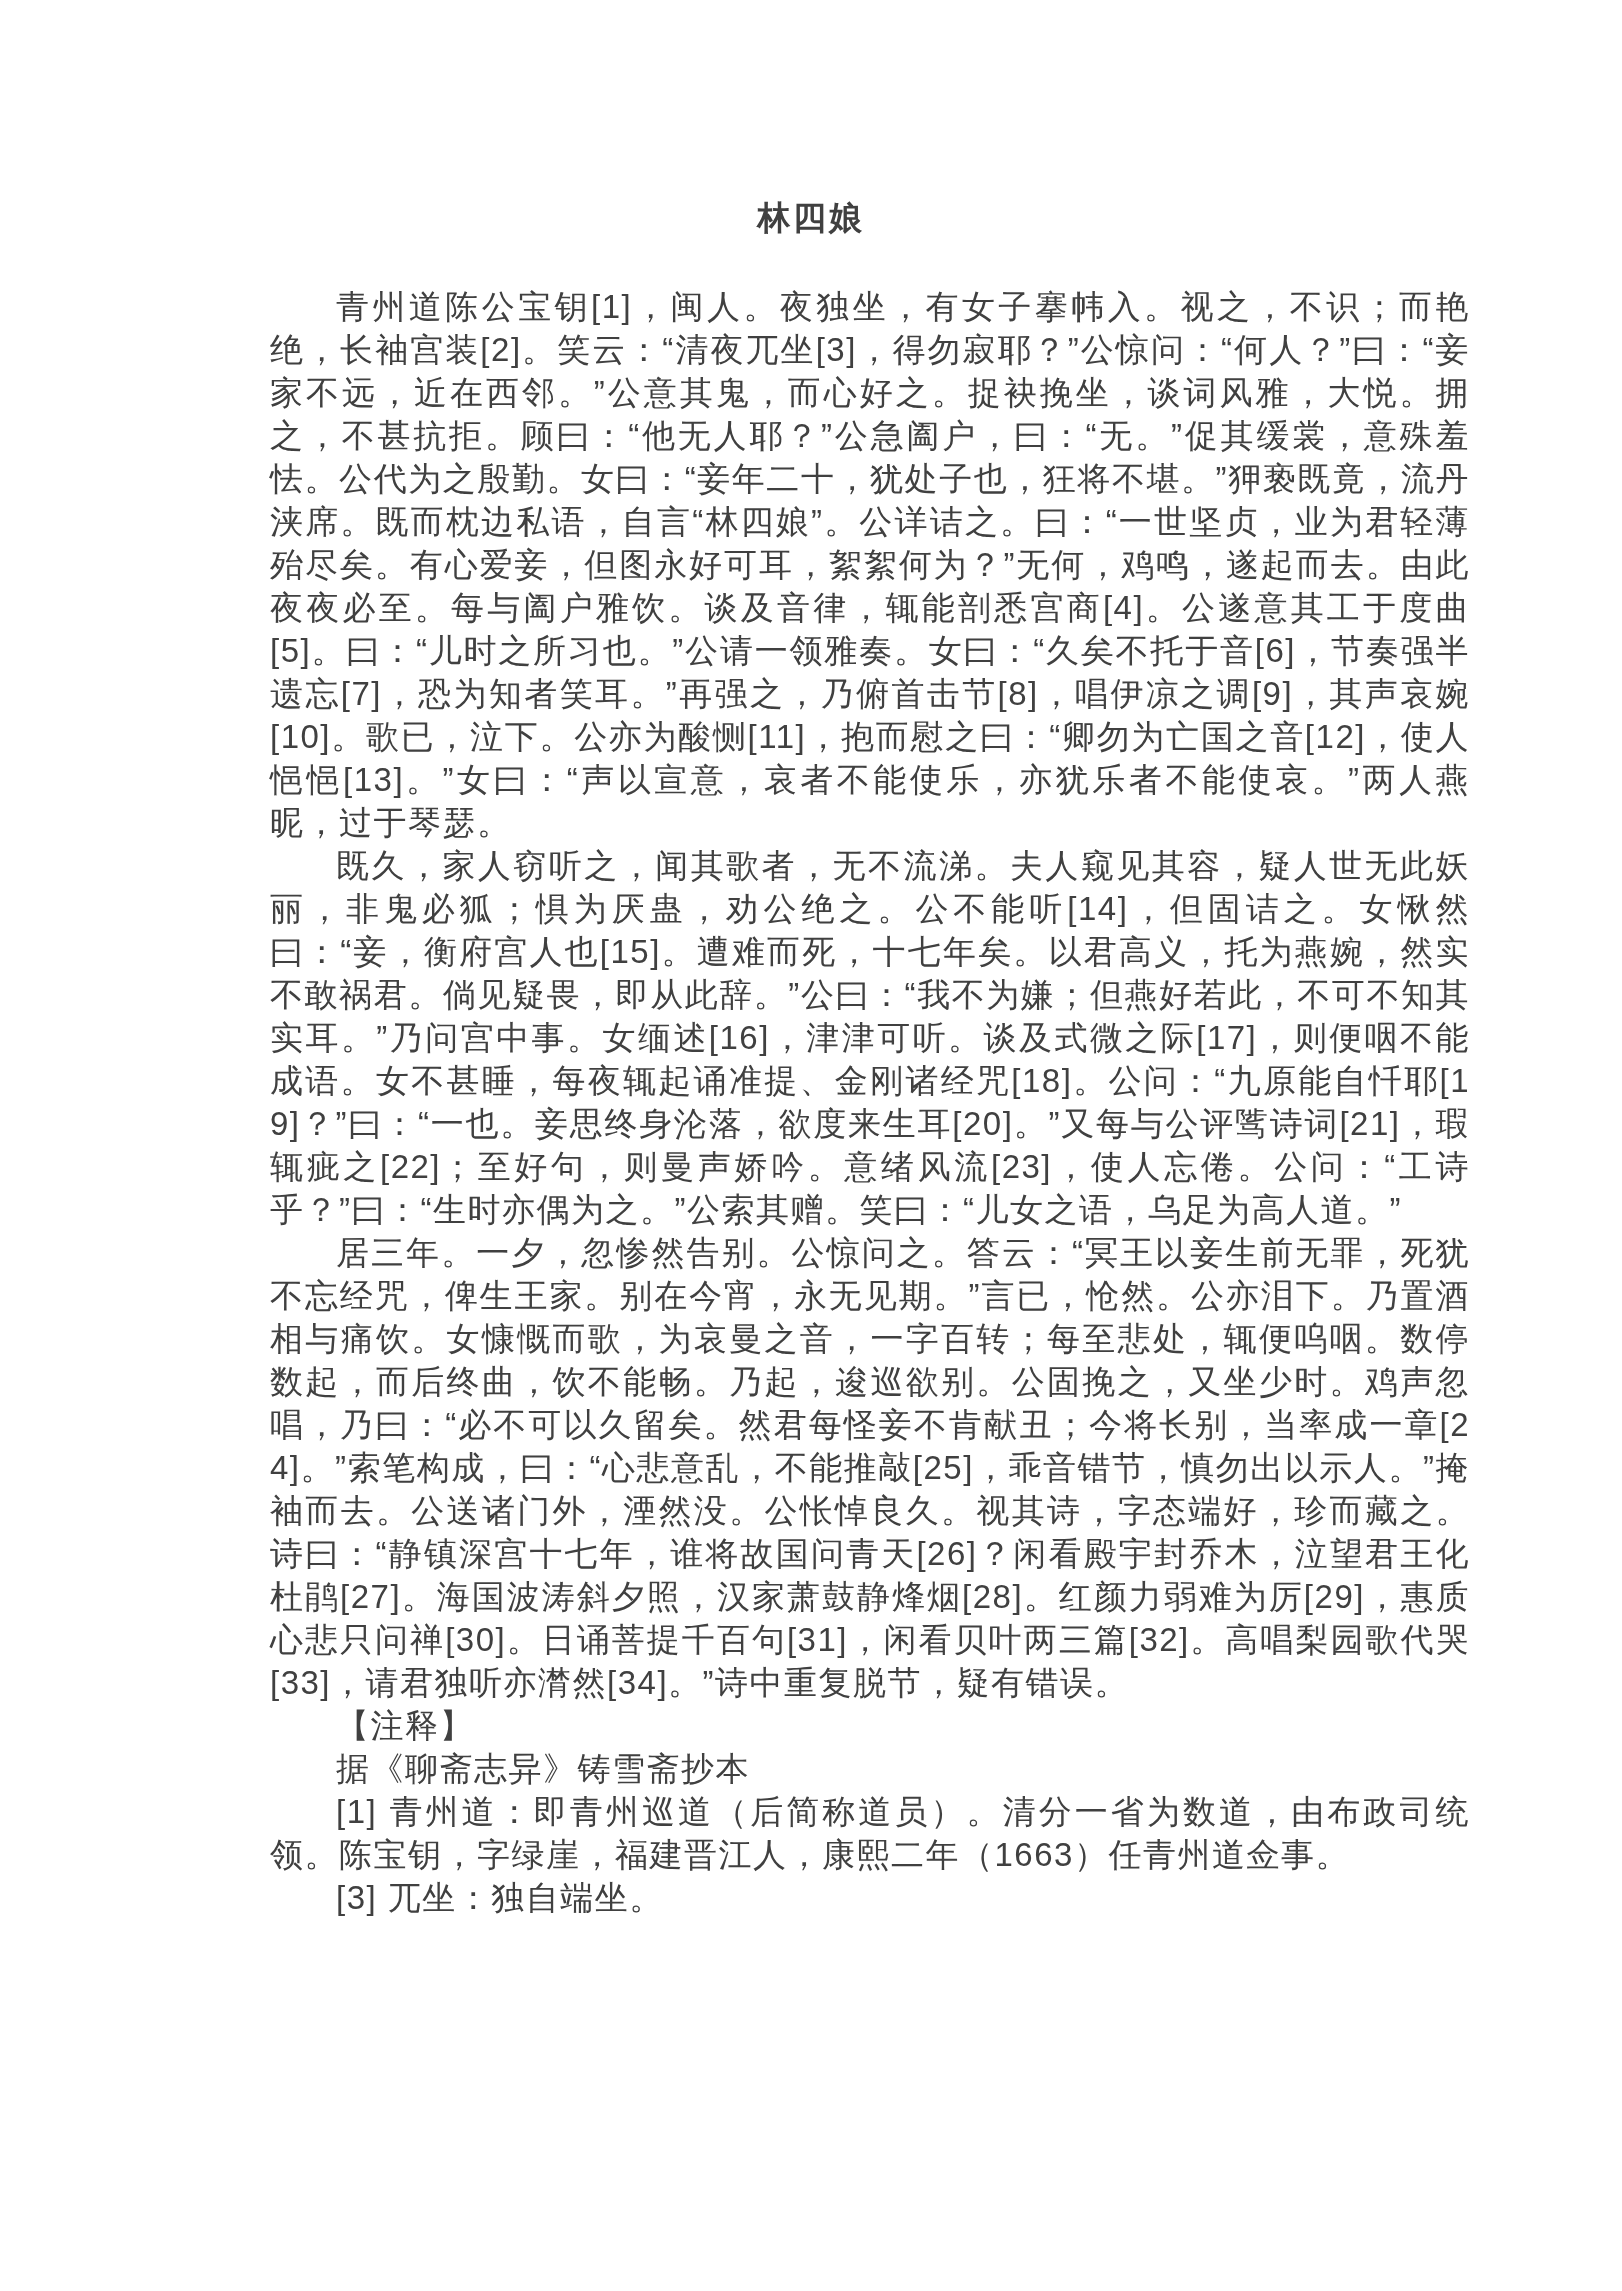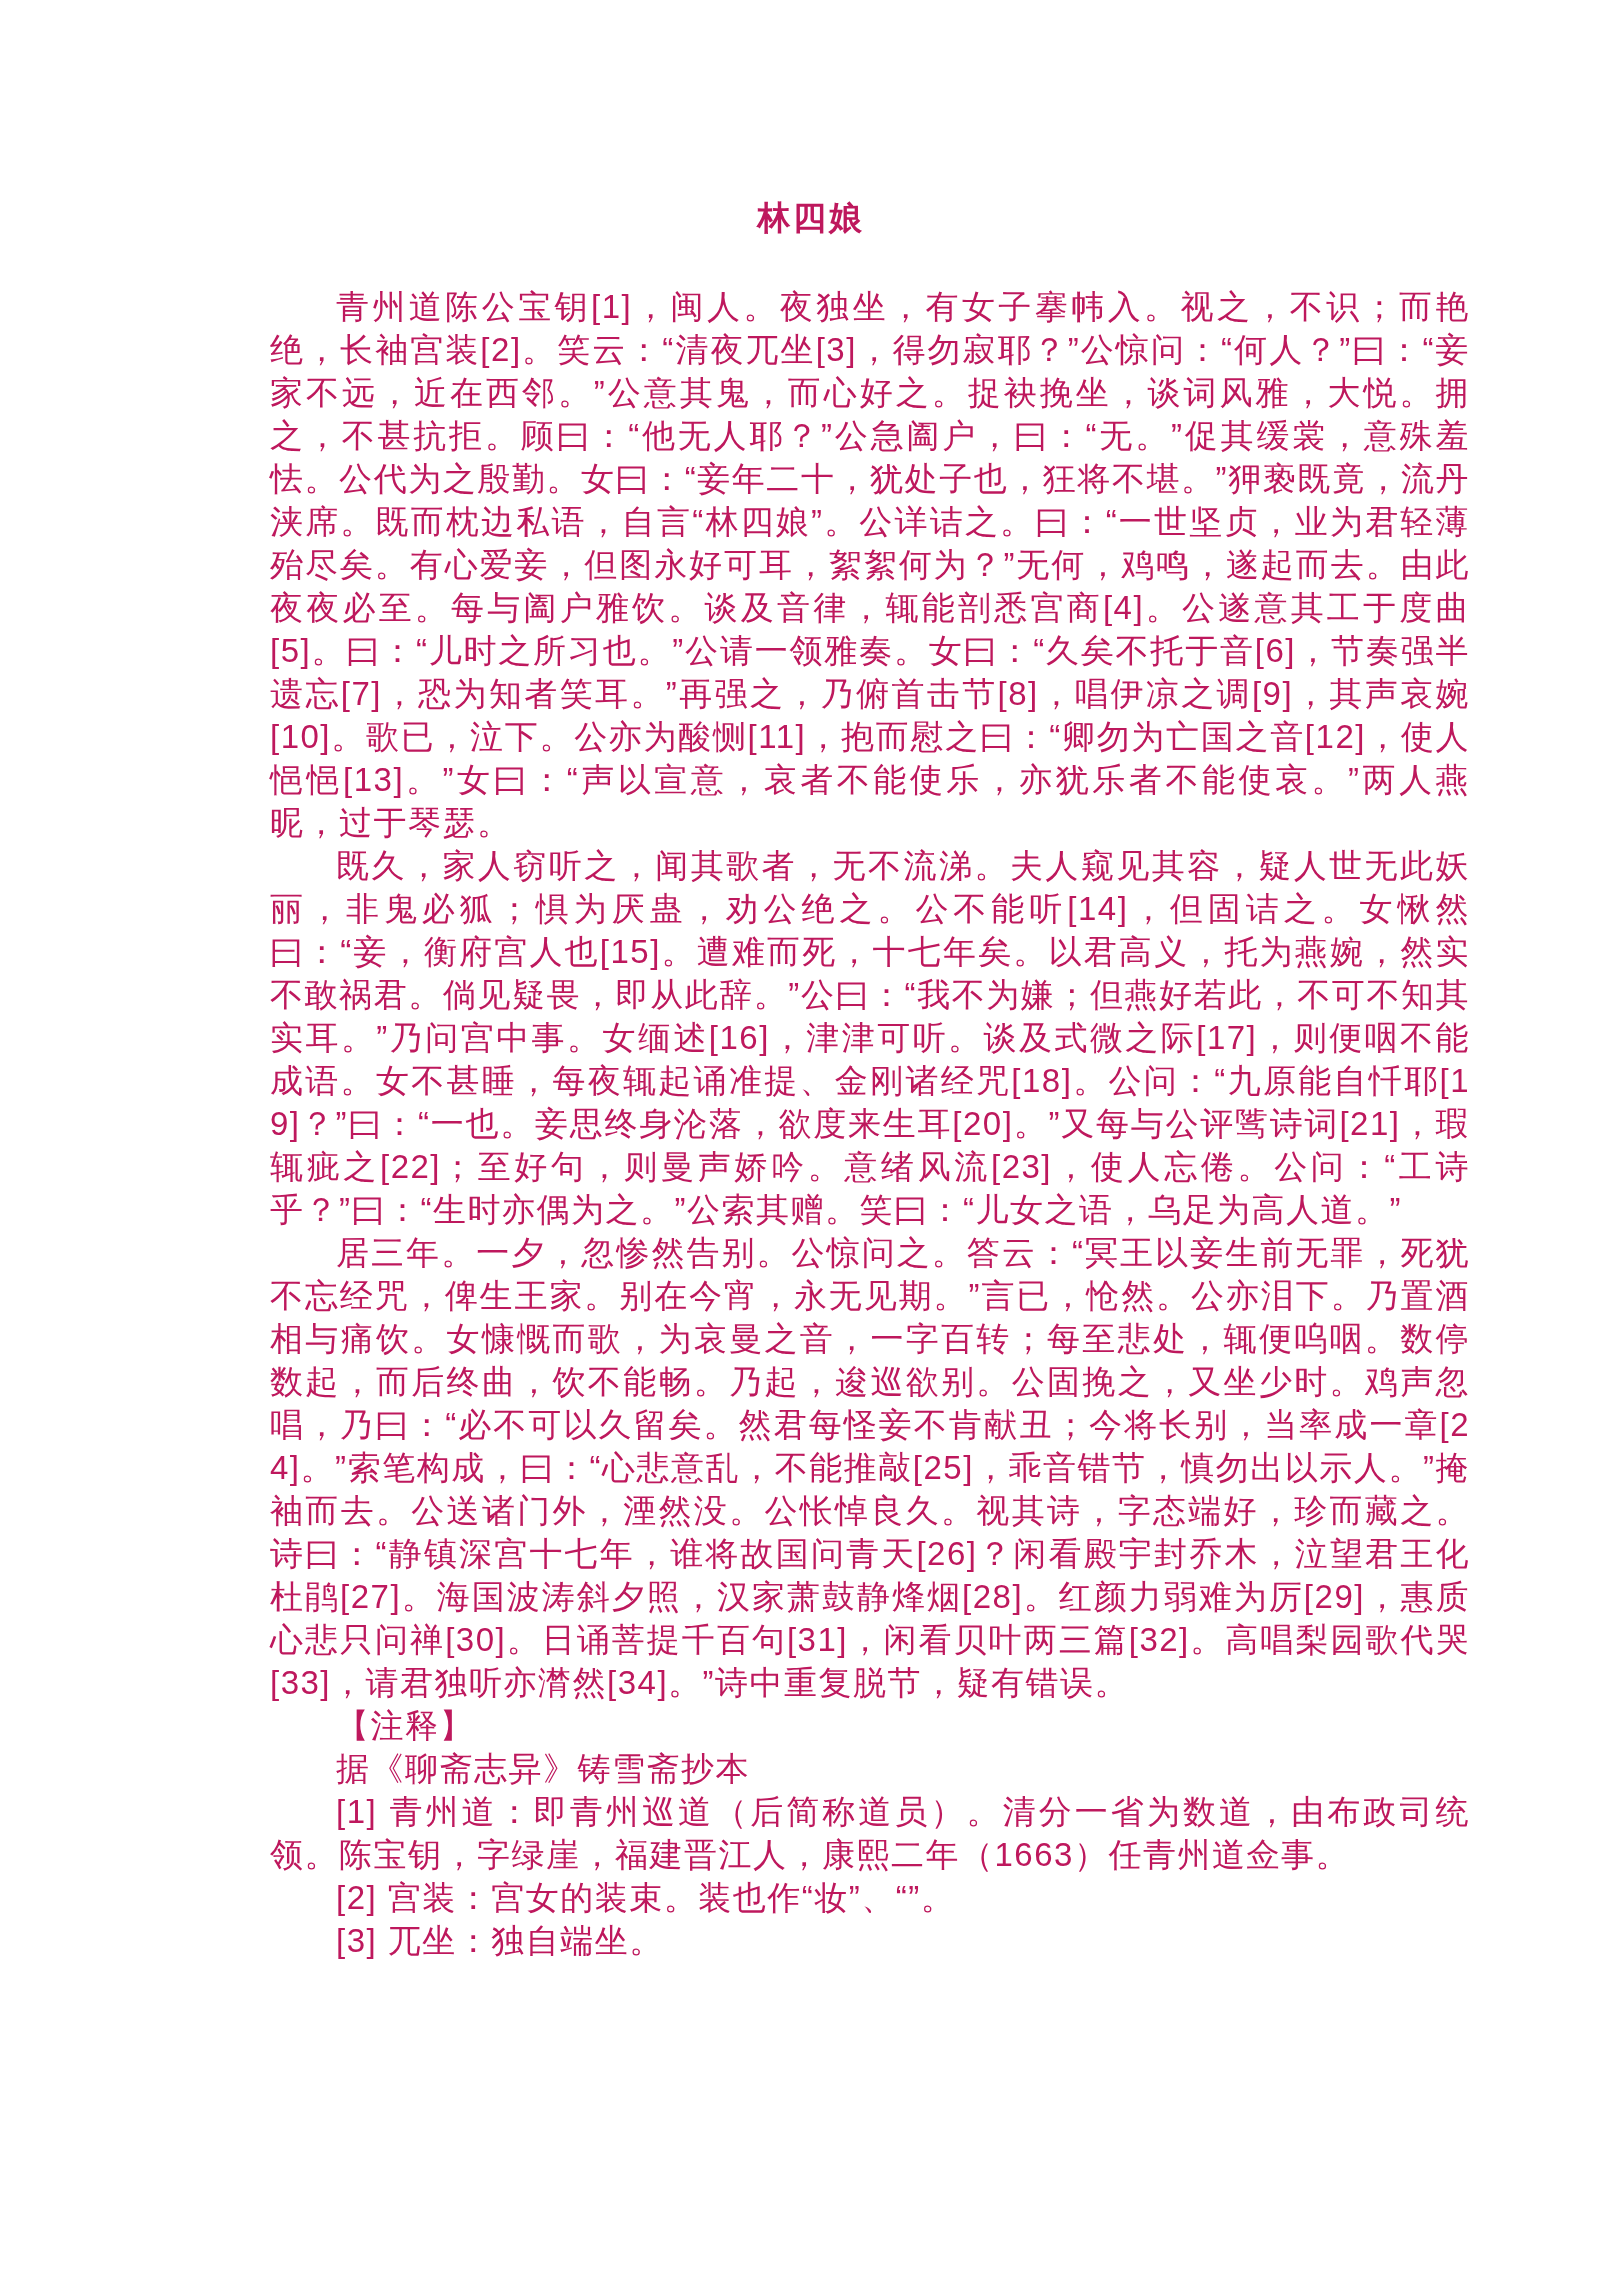--- a/index.html
+++ b/index.html
@@ -5,21 +5,21 @@
   html, body {
     margin: 0;
     padding: 0;
     background: #ffffff;
   }
   .page {
     position: relative;
     width: 1622px;
     height: 1994px;
     background: #ffffff;
-    color: #be185d;
+    color: #404040;
     font-family: "Liberation Sans", "DejaVu Sans", sans-serif;
     overflow: hidden;
   }
   .title {
     margin: 196px 0 45px 0;
     text-align: center;
     font-size: 33px;
     font-weight: 700;
     line-height: 44px;
     letter-spacing: 2.9px;
@@ -45,17 +45,16 @@
 
 <div class="page">
   <h1 class="title">林四娘</h1>
   <div class="body-text">
     <p class="para">青州道陈公宝钥[1]，闽人。夜独坐，有女子搴帏入。视之，不识；而艳绝，长袖宫装[2]。笑云：“清夜兀坐[3]，得勿寂耶？”公惊问：“何人？”曰：“妾家不远，近在西邻。”公意其鬼，而心好之。捉袂挽坐，谈词风雅，大悦。拥之，不甚抗拒。顾曰：“他无人耶？”公急阖户，曰：“无。”促其缓裳，意殊羞怯。公代为之殷勤。女曰：“妾年二十，犹处子也，狂将不堪。”狎亵既竟，流丹浃席。既而枕边私语，自言“林四娘”。公详诘之。曰：“一世坚贞，业为君轻薄殆尽矣。有心爱妾，但图永好可耳，絮絮何为？”无何，鸡鸣，遂起而去。由此夜夜必至。每与阖户雅饮。谈及音律，辄能剖悉宫商[4]。公遂意其工于度曲[5]。曰：“儿时之所习也。”公请一领雅奏。女曰：“久矣不托于音[6]，节奏强半遗忘[7]，恐为知者笑耳。”再强之，乃俯首击节[8]，唱伊凉之调[9]，其声哀婉[10]。歌已，泣下。公亦为酸恻[11]，抱而慰之曰：“卿勿为亡国之音[12]，使人悒悒[13]。”女曰：“声以宣意，哀者不能使乐，亦犹乐者不能使哀。”两人燕昵，过于琴瑟。</p>
     <p class="para">既久，家人窃听之，闻其歌者，无不流涕。夫人窥见其容，疑人世无此妖丽，非鬼必狐；惧为厌蛊，劝公绝之。公不能听[14]，但固诘之。女愀然曰：“妾，衡府宫人也[15]。遭难而死，十七年矣。以君高义，托为燕婉，然实不敢祸君。倘见疑畏，即从此辞。”公曰：“我不为嫌；但燕好若此，不可不知其实耳。”乃问宫中事。女缅述[16]，津津可听。谈及式微之际[17]，则便咽不能成语。女不甚睡，每夜辄起诵准提、金刚诸经咒[18]。公问：“九原能自忏耶[19]？”曰：“一也。妾思终身沦落，欲度来生耳[20]。”又每与公评骘诗词[21]，瑕辄疵之[22]；至好句，则曼声娇吟。意绪风流[23]，使人忘倦。公问：“工诗乎？”曰：“生时亦偶为之。”公索其赠。笑曰：“儿女之语，乌足为高人道。”</p>
     <p class="para">居三年。一夕，忽惨然告别。公惊问之。答云：“冥王以妾生前无罪，死犹不忘经咒，俾生王家。别在今宵，永无见期。”言已，怆然。公亦泪下。乃置酒相与痛饮。女慷慨而歌，为哀曼之音，一字百转；每至悲处，辄便呜咽。数停数起，而后终曲，饮不能畅。乃起，逡巡欲别。公固挽之，又坐少时。鸡声忽唱，乃曰：“必不可以久留矣。然君每怪妾不肯献丑；今将长别，当率成一章[24]。”索笔构成，曰：“心悲意乱，不能推敲[25]，乖音错节，慎勿出以示人。”掩袖而去。公送诸门外，湮然没。公怅悼良久。视其诗，字态端好，珍而藏之。诗曰：“静镇深宫十七年，谁将故国问青天[26]？闲看殿宇封乔木，泣望君王化杜鹃[27]。海国波涛斜夕照，汉家萧鼓静烽烟[28]。红颜力弱难为厉[29]，惠质心悲只问禅[30]。日诵菩提千百句[31]，闲看贝叶两三篇[32]。高唱梨园歌代哭[33]，请君独听亦潸然[34]。”诗中重复脱节，疑有错误。</p>
     <p class="para">【注释】</p>
     <p class="para">据《聊斋志异》铸雪斋抄本</p>
     <p class="para">[1] 青州道：即青州巡道（后简称道员）。清分一省为数道，由布政司统领。陈宝钥，字绿崖，福建晋江人，康熙二年（1663）任青州道佥事。</p>
-    <p class="para">[2] 宫装：宫女的装束。装也作“妆”、“”。</p>
     <p class="para">[3] 兀坐：独自端坐。</p>
   </div>
 </div>
 
 
 </body></html>

